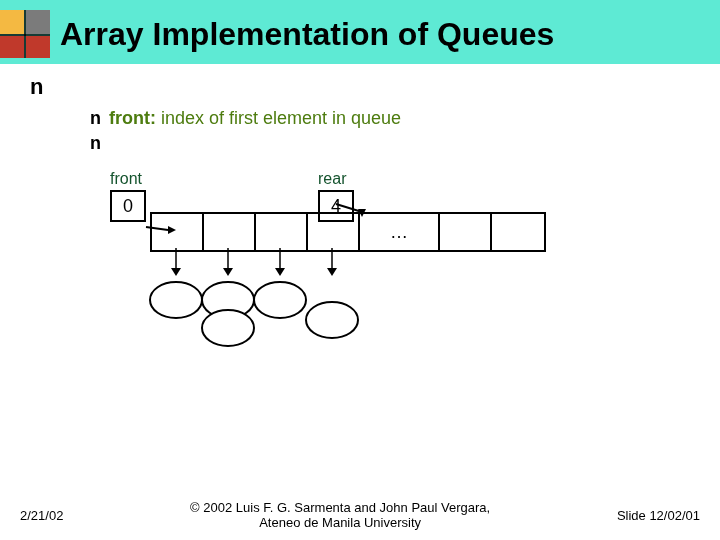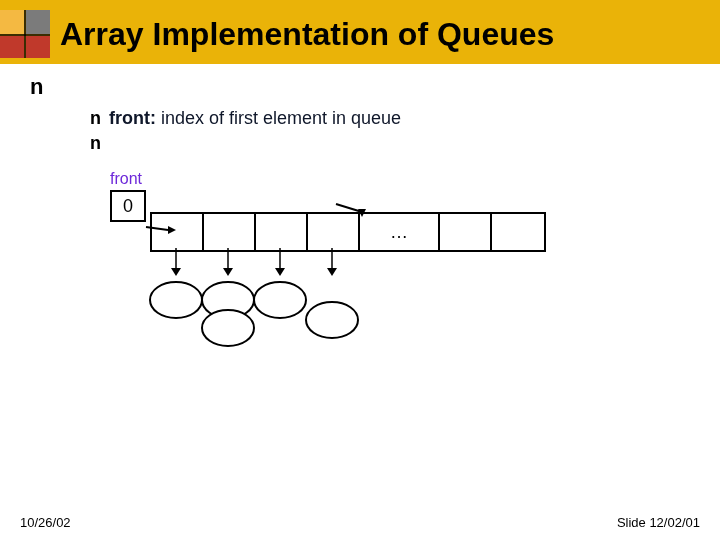--- a/index.html
+++ b/index.html
@@ -9,21 +9,21 @@
       background: #fff;
       font-family: 'Times New Roman', Times, serif;
       overflow: hidden;
       position: relative;
     }
 
     
     .header-bar {
       display: flex;
       align-items: center;
-      background: #eab308;
+      background: #5eead4;
       padding: 10px 32px 6px 0;
       border-bottom: none;
     }
     .header-logo {
       width: 50px;
       height: 48px;
       flex-shrink: 0;
       margin-right: 10px;
     }
     .header-title {
@@ -63,21 +63,21 @@
       margin-bottom: 4px;
     }
     .bullet-small {
       font-size: 18px;
       font-weight: bold;
       margin-right: 8px;
       color: #000;
     }
     .sub-text {
       font-size: 18px;
-      color: #0f172a;
+      color: #4d7c0f;
     }
     .keyword {
       font-weight: bold;
     }
 
     
     .diagram-area {
       position: relative;
       margin: 16px 0 0 50px;
       height: 200px;
@@ -85,21 +85,21 @@
 
     
     .front-label-group {
       position: absolute;
       left: 30px;
       top: 0;
     }
     .var-label {
       font-size: 16px;
       font-family: Arial, sans-serif;
-      color: #6d28d9;
+      color: #14532d;
       font-weight: normal;
     }
     .var-box {
       width: 36px;
       height: 32px;
       border: 2px solid #000;
       display: flex;
       align-items: center;
       justify-content: center;
       font-size: 18px;
@@ -193,20 +193,24 @@
     </div>
   </div>
 
   <div class="diagram-area">
 
     <div class="front-label-group" style="left:30px; top:0;">
       <div class="var-label">front</div>
       <div class="var-box">0</div>
     </div>
 
+    <div class="rear-label-group" style="left:238px; top:0;">
+      <div class="var-label">rear</div>
+      <div class="var-box">4</div>
+    </div>
 
     <div class="array-container" style="position:absolute; left:70px; top:42px; display:flex; border:2px solid #000;">
       <div class="array-cell" style="width:52px; height:36px; border-right:2px solid #000;"></div>
       <div class="array-cell" style="width:52px; height:36px; border-right:2px solid #000;"></div>
       <div class="array-cell" style="width:52px; height:36px; border-right:2px solid #000;"></div>
       <div class="array-cell" style="width:52px; height:36px; border-right:2px solid #000;"></div>
       <div class="array-cell ellipsis" style="width:80px; height:36px; border-right:2px solid #000; font-size:18px;">…</div>
       <div class="array-cell" style="width:52px; height:36px; border-right:2px solid #000;"></div>
       <div class="array-cell" style="width:52px; height:36px;"></div>
     </div>
@@ -239,15 +243,19 @@
 
       <ellipse cx="252" cy="150" rx="26" ry="18" fill="white" stroke="#000" stroke-width="2"></ellipse>
 
       <ellipse cx="148" cy="158" rx="26" ry="18" fill="white" stroke="#000" stroke-width="2"></ellipse>
     </svg>
 
   </div>
 </div>
 
 <div class="footer">
-  <span>10/26/02</span>
+  <span>2/21/02</span>
+  <div class="footer-center">
+    <div>© 2002 Luis F. G. Sarmenta and John Paul Vergara,</div>
+    <div>Ateneo de Manila University</div>
+  </div>
   <span>Slide 12/02/01</span>
 </div>
 
 </body></html>

